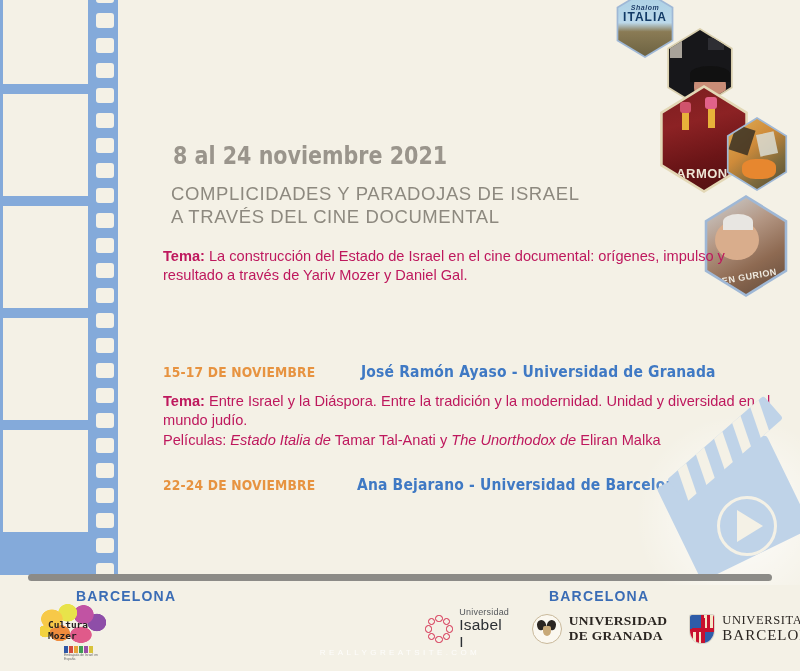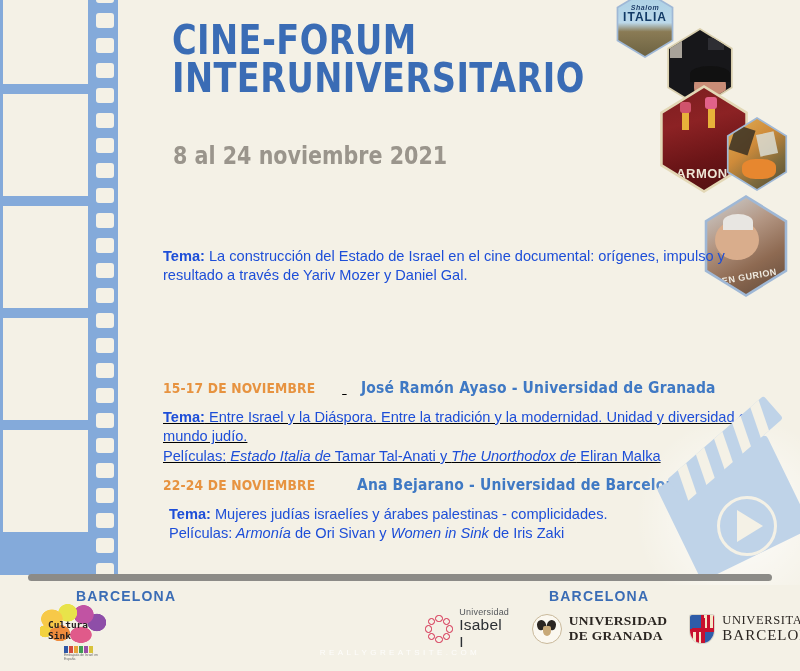--- a/index.html
+++ b/index.html
@@ -146,21 +146,21 @@
     font-size: 18.5px;
     line-height: 1.26;
     color: #8d897f;
     letter-spacing: .6px;
     white-space: pre-line;
   }
 
   
   .session { position: absolute; left: 163px; width: 625px; }
   .session.s1 { top: 236px; }
-  .session.s2 { top: 378px; text-decoration: underline; }
+  .session.s2 { top: 362px; }
   .session.s3 { top: 475px; }
 
   .session-head { white-space: nowrap; }
   .session-date {
     font-family: "DejaVu Sans", sans-serif;
     font-weight: bold;
     font-size: 14.5px;
     color: #e79340;
     transform: scaleX(.85);
     transform-origin: left center;
@@ -180,21 +180,21 @@
   }
   .sp-gap-1 { margin-left: 4px; }
   .sp-gap-2 { margin-left: 14px; }
   .sp-gap-3 { margin-left: 10px; }
 
   .session-body {
     margin-top: 11px;
     font-family: "Liberation Sans", sans-serif;
     font-size: 14.6px;
     line-height: 1.33;
-    color: #1d4ed8;
+    color: #be185d;
   }
   .session.s3 .session-body { margin-left: 6px; }
   .session.s3 .session-head { margin-left: 0; }
   .session-body b { font-weight: bold; }
   .session-body i { font-style: italic; }
   .pelis { margin-top: 0; }
 
   
   .divider {
     position: absolute; left: 28px; top: 574px; width: 744px; height: 7px;
@@ -440,27 +440,25 @@
   <div class="hex-ring" style="left:698px; top:195px; width:96px; height:102px; background:#9fb8d6;"></div>
   <div class="hex" style="left:701px; top:198px; width:90px; height:96px;
               background:linear-gradient(150deg,#cfd4d6 0%, #b39683 38%, #8e6a52 66%, #5d4738 100%);">
     <div class="hex-inner">
       <div style="position:absolute;left:14px;top:22px;width:44px;height:40px;border-radius:50%;background:#d9ad8c;"></div>
       <div style="position:absolute;left:22px;top:16px;width:30px;height:16px;border-radius:50% 50% 0 0;background:#e8e6e2;"></div>
       <div class="hex-label" style="bottom:12px; font-size:9px; color:#f0ece2; transform:rotate(-10deg);">BEN GURION</div>
     </div>
   </div>
 
-  <div class="title-block">
-    <div class="title-line l1">CINE-FORUM</div>
-    <div class="title-line l2">INTERUNIVERSITARIO</div>
-  </div>
 
   <div class="dates">8 al 24 noviembre 2021</div>
 
+  <div class="subtitle">COMPLICIDADES Y PARADOJAS DE ISRAEL
+A TRAVÉS DEL CINE DOCUMENTAL</div>
 
   <div class="session s1">
     <div class="session-body">
       <div>
         <b>Tema:</b><span> La construcción del Estado de Israel en el cine documental: orígenes, impulso y resultado a través de Yariv Mozer y Daniel Gal.</span>
       </div>
     </div>
   </div>
 
   <div class="session s2">
@@ -475,28 +473,20 @@
       <div class="pelis">
         <span>Películas:</span><span class="pelis-parts"><i>  Estado Italia de</i><span> Tamar Tal-Anati y </span><i>The Unorthodox de</i><span> Eliran Malka</span></span>
       </div>
     </div>
   </div>
 
   <div class="session s3">
     <div class="session-head">
       <span class="session-date">22-24 DE NOVIEMBRE</span>
       <span class="session-speaker sp-gap-3">Ana Bejarano - Universidad de Barcelona</span>
-    </div>
-    <div class="session-body">
-      <div>
-        <b>Tema:</b><span> Mujeres judías israelíes y árabes palestinas - complicidades.</span>
-      </div>
-      <div class="pelis">
-        <span>Películas:</span><span class="pelis-parts"><i>  Armonía</i><span> de Ori Sivan y </span><i>Women in Sink</i><span> de Iris Zaki</span></span>
-      </div>
     </div>
   </div>
 
   <div class="clap-wrap">
     <div class="clap-rays"></div>
     <div class="clap-body"></div>
     <div class="clap-top" id="clap-top">
         <div class="clap-stripe" style="left: 8px;"></div>
         <div class="clap-stripe" style="left: 32px;"></div>
         <div class="clap-stripe" style="left: 56px;"></div>
@@ -511,21 +501,21 @@
 
   <div class="footer-heading" id="organizan-heading">BARCELONA</div>
   <div class="footer-heading" id="colaboran-heading">BARCELONA</div>
 
   <div class="logo-row" id="organizan-logos">
 
     <div class="cb-logo">
       <div class="cb-splash"></div>
       <div class="cb-text">
         <div>Cultura</div>
-        <div>Sink</div>
+        <div>Mozer</div>
       </div>
       <div class="cb-sub">
         <div class="cb-bars">
           <i style="background:#2f57a6"></i>
             <i style="background:#d44b3c"></i>
             <i style="background:#e8a33a"></i>
           <i style="background:#3f9c56"></i>
             <i style="background:#9a4ea8"></i>
             <i style="background:#d8c33a"></i>
         </div>

